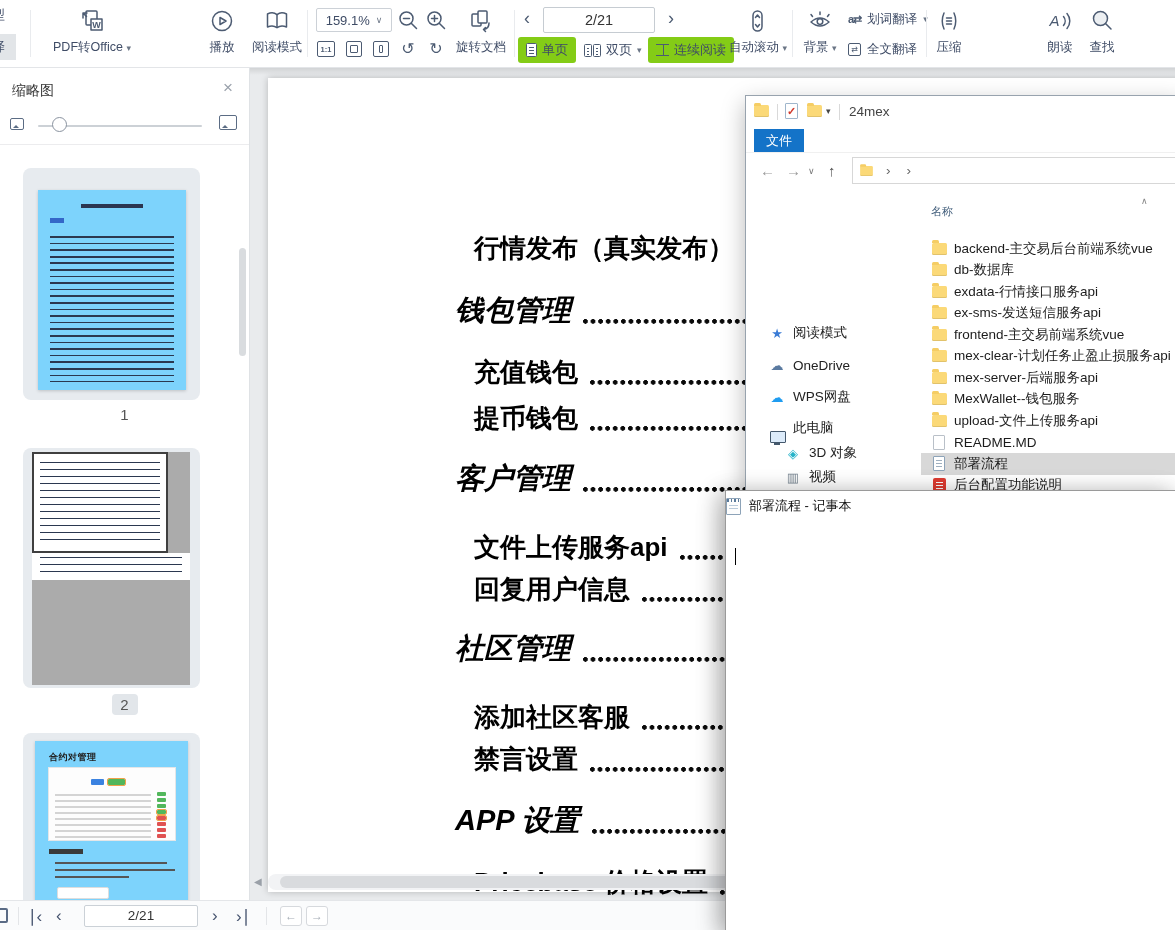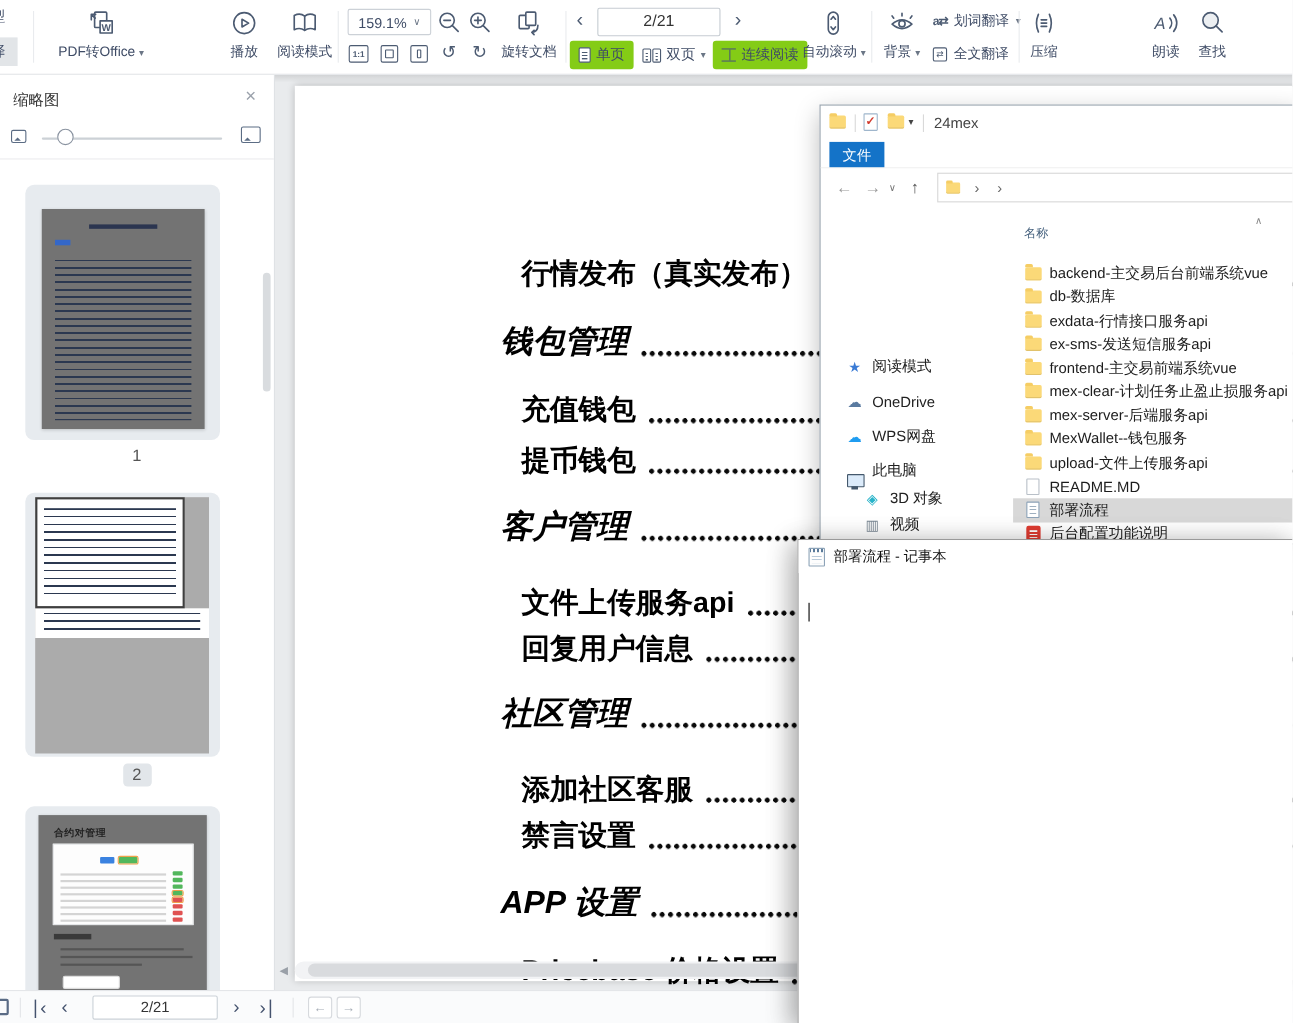--- a/index.html
+++ b/index.html
@@ -41,21 +41,21 @@
 
 #sidebar{position:absolute;left:0;top:68px;width:250px;height:832px;background:#fff;border-right:1px solid #dfe2e5;z-index:2}
 .sb-title{position:absolute;left:12px;top:14px;font-size:14px;color:#333}
 .sb-close{position:absolute;right:16px;top:10px;font-size:17px;color:#9aa1ab;cursor:pointer}
 .sb-pic{position:absolute;border:1.3px solid #5b6c84;border-radius:2px}
 .sb-pic::after{content:"";position:absolute;left:2px;bottom:1px;border-left:3px solid transparent;border-right:3px solid transparent;border-bottom:3px solid #5b6c84}
 .sb-track{position:absolute;left:38px;top:57px;width:164px;height:2px;background:#ccd1d6;border-radius:1px}
 .sb-knob{position:absolute;left:52px;top:49px;width:15px;height:15px;border:1.3px solid #8a93a0;border-radius:50%;background:#fff;cursor:pointer}
 .sb-div{position:absolute;left:0;right:0;top:76px;border-bottom:1px solid #ececee}
 .thumbcard{position:absolute;left:23px;width:177px;background:#e7ebef;border-radius:8px;cursor:pointer}
-.tpage{position:absolute;background:#737373;box-shadow:0 1px 3px rgba(0,0,0,.18)}
+.tpage{position:absolute;background:#7dd3fc;box-shadow:0 1px 3px rgba(0,0,0,.18)}
 .t1lines{position:absolute;left:12px;right:12px;top:46px;height:146px;background:repeating-linear-gradient(#2b3850 0 1.7px,transparent 1.7px 6.6px)}
 .t1title{position:absolute;left:50%;top:14px;transform:translateX(-50%);width:62px;height:4px;background:#2b3550}
 .t1blue{position:absolute;left:12px;top:28px;width:14px;height:5px;background:#3467c8}
 .pnum{position:absolute;width:100%;text-align:center;font-size:15px;color:#555}
 .pnum .sel{display:inline-block;min-width:26px;height:21px;line-height:21px;background:#e2e6ea;border-radius:4px;color:#555}
 .t2page{position:absolute;left:9px;top:4px;width:158px;height:233px;background:#ababab}
 .t2view{position:absolute;left:0;top:0;width:136px;height:101px;background:#fff;border:2px solid #3f3f3f}
 .t2lines{position:absolute;left:6px;right:6px;top:8px;height:82px;background:repeating-linear-gradient(#2b3850 0 1.4px,transparent 1.4px 7px)}
 .t2strip{position:absolute;left:0;top:101px;width:158px;height:27px;background:#fff}
 .t2lines2{position:absolute;left:8px;right:8px;top:4px;height:20px;background:repeating-linear-gradient(#2b3850 0 1.3px,transparent 1.3px 7px)}
@@ -133,21 +133,21 @@
 .file-row .fico{margin-left:10px;width:16px;display:flex;justify-content:center;flex:none}
 .file-row .fnm{margin-left:7px;font-size:13.5px;color:#1c1c1c;white-space:nowrap;overflow:hidden}
 .fi{width:12px;height:15px;background:#fff;border:1px solid #b9c0c8;border-radius:1px;position:relative}
 .t-text .fi{border-color:#8da3b8}
 .t-text .fi::after{content:"";position:absolute;left:2px;right:2px;top:3px;bottom:2px;background:repeating-linear-gradient(#9fb0c0 0 1px,transparent 1px 3px)}
 .fp{width:13px;height:15px;background:#e03c32;border-radius:2px;position:relative}
 .fp::after{content:"";position:absolute;left:3px;right:3px;top:4px;height:7px;background:repeating-linear-gradient(#fff 0 1.2px,transparent 1.2px 3.2px)}
 
 
 #notepad{position:absolute;left:725px;top:490px;width:452px;height:442px;background:#fff;border:1px solid #9a9a9a;box-shadow:-8px 0 20px rgba(0,0,0,.18),0 10px 26px rgba(0,0,0,.25);z-index:6}
-.np-title{position:absolute;left:0;top:0;right:0;height:30px;display:flex;align-items:center;padding-left:9px;gap:8px;font-size:13px;color:#111;background:#fff}
+.np-title{position:absolute;left:0;top:0;right:0;height:30px;display:flex;align-items:center;gap:8px;font-size:13px;color:#111;background:#fff}
 .npico{width:15px;height:17px;background:#fdfdfd;border:1px solid #8da3b8;border-radius:1px;position:relative;flex:none}
 .npico::before{content:"";position:absolute;left:0;right:0;top:0;height:3px;background:repeating-linear-gradient(90deg,#5a7a9a 0 1.5px,transparent 1.5px 3.5px)}
 .npico::after{content:"";position:absolute;left:2px;right:2px;top:6px;bottom:2px;background:repeating-linear-gradient(#b9cada 0 1px,transparent 1px 3.5px)}
 .np-menu{position:absolute;left:0;top:30px;right:0;height:25px;display:flex;align-items:center;padding-left:2px;font-size:13px;color:#111}
 .np-mi{padding:0 8px;cursor:pointer}
 .np-body{position:absolute;left:10px;top:55px;right:2px;bottom:0;overflow:hidden;font-size:17.5px;color:#000;line-height:21px;cursor:text}
 .np-line{min-height:21px;white-space:pre}
 .np-caret{position:absolute;left:9px;top:57px;width:1.3px;height:17px;background:#000}
 </style>
 </head>

